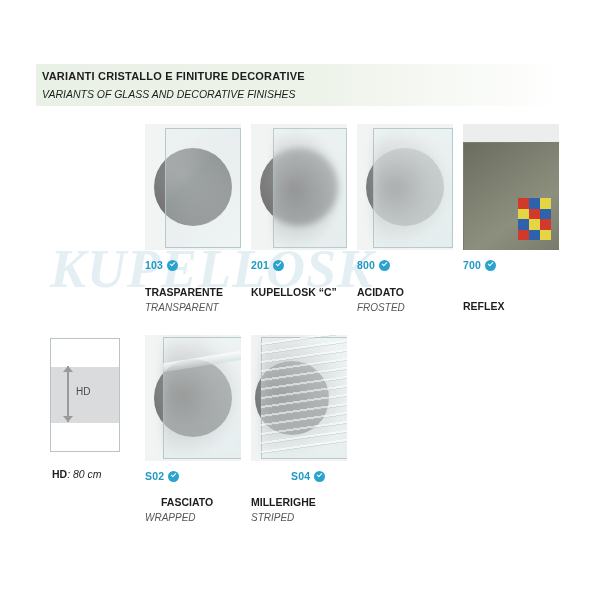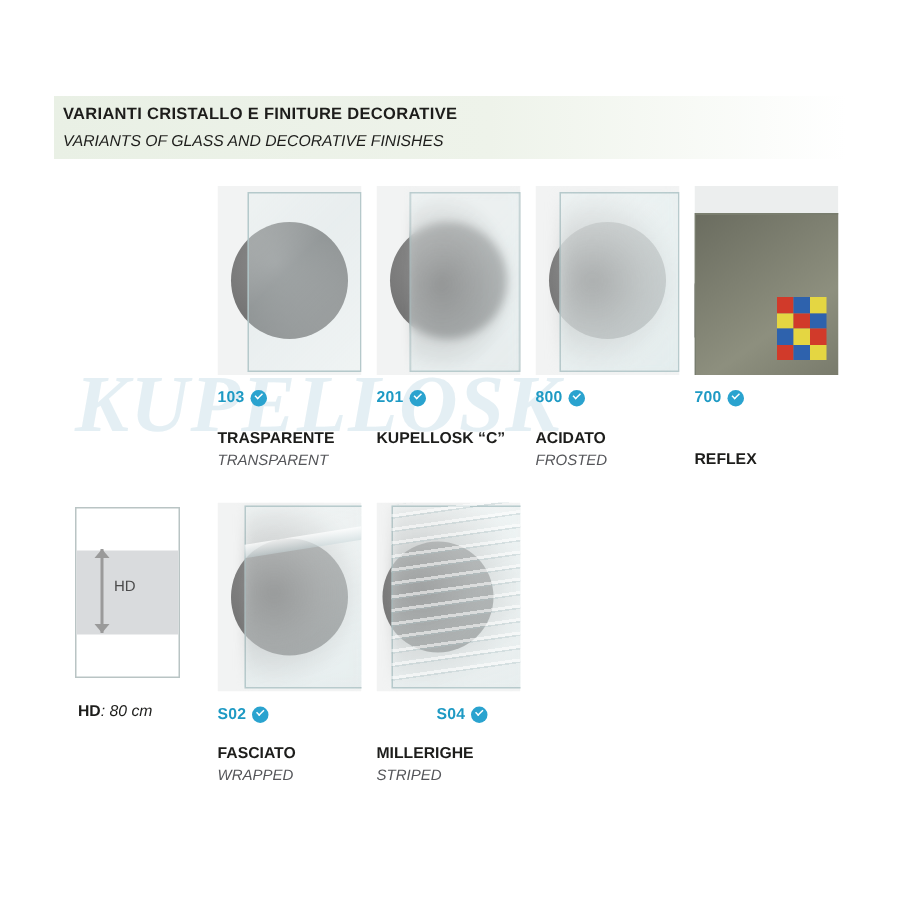--- a/index.html
+++ b/index.html
@@ -310,21 +310,21 @@
                 background:radial-gradient(ellipse at 25% 48%, rgba(125,125,125,0.55) 0%, rgba(160,160,160,0.32) 38%, rgba(238,244,244,0.12) 72%);
                 filter: blur(4px);"></div>
     <div style="position:absolute; left:18px; top:22px; width:78px; height:9px;
                 background:linear-gradient(to bottom, rgba(255,255,255,0.75), rgba(200,215,218,0.5));
                 transform: skewY(-9deg);"></div>
   </div>
   <div class="code-row" style="left:145px; top:470px;">
     <span class="code-text">S02</span>
     <span class="code-dot"></span>
   </div>
-  <div class="name-it" style="left:145px; top:496px;text-align:right;">FASCIATO</div>
+  <div class="name-it" style="left:161px; top:496px;text-align:right;">FASCIATO</div>
   <div class="name-en" style="left:145px; top:512px;">WRAPPED</div>
 
   <div class="tile" style="left:251px; top:335px;">
     <div class="glass-base" style="background:#f2f3f3;"></div>
     <div class="sphere" style="left:4px; top:26px; width:74px; height:74px;"></div>
     <div class="pane" style="left:10px; top:2px; width:86px; height:120px;
                 background:linear-gradient(160deg, rgba(240,246,246,0.6), rgba(220,233,234,0.5));
                 border-color:rgba(175,196,198,0.9);"></div>
     <div style="position:absolute; left:10px; top:2px; width:86px; height:120px;
                 background:radial-gradient(ellipse at 22% 46%, rgba(125,125,125,0.50) 0%, rgba(165,165,165,0.28) 40%, rgba(240,246,246,0.10) 74%);

